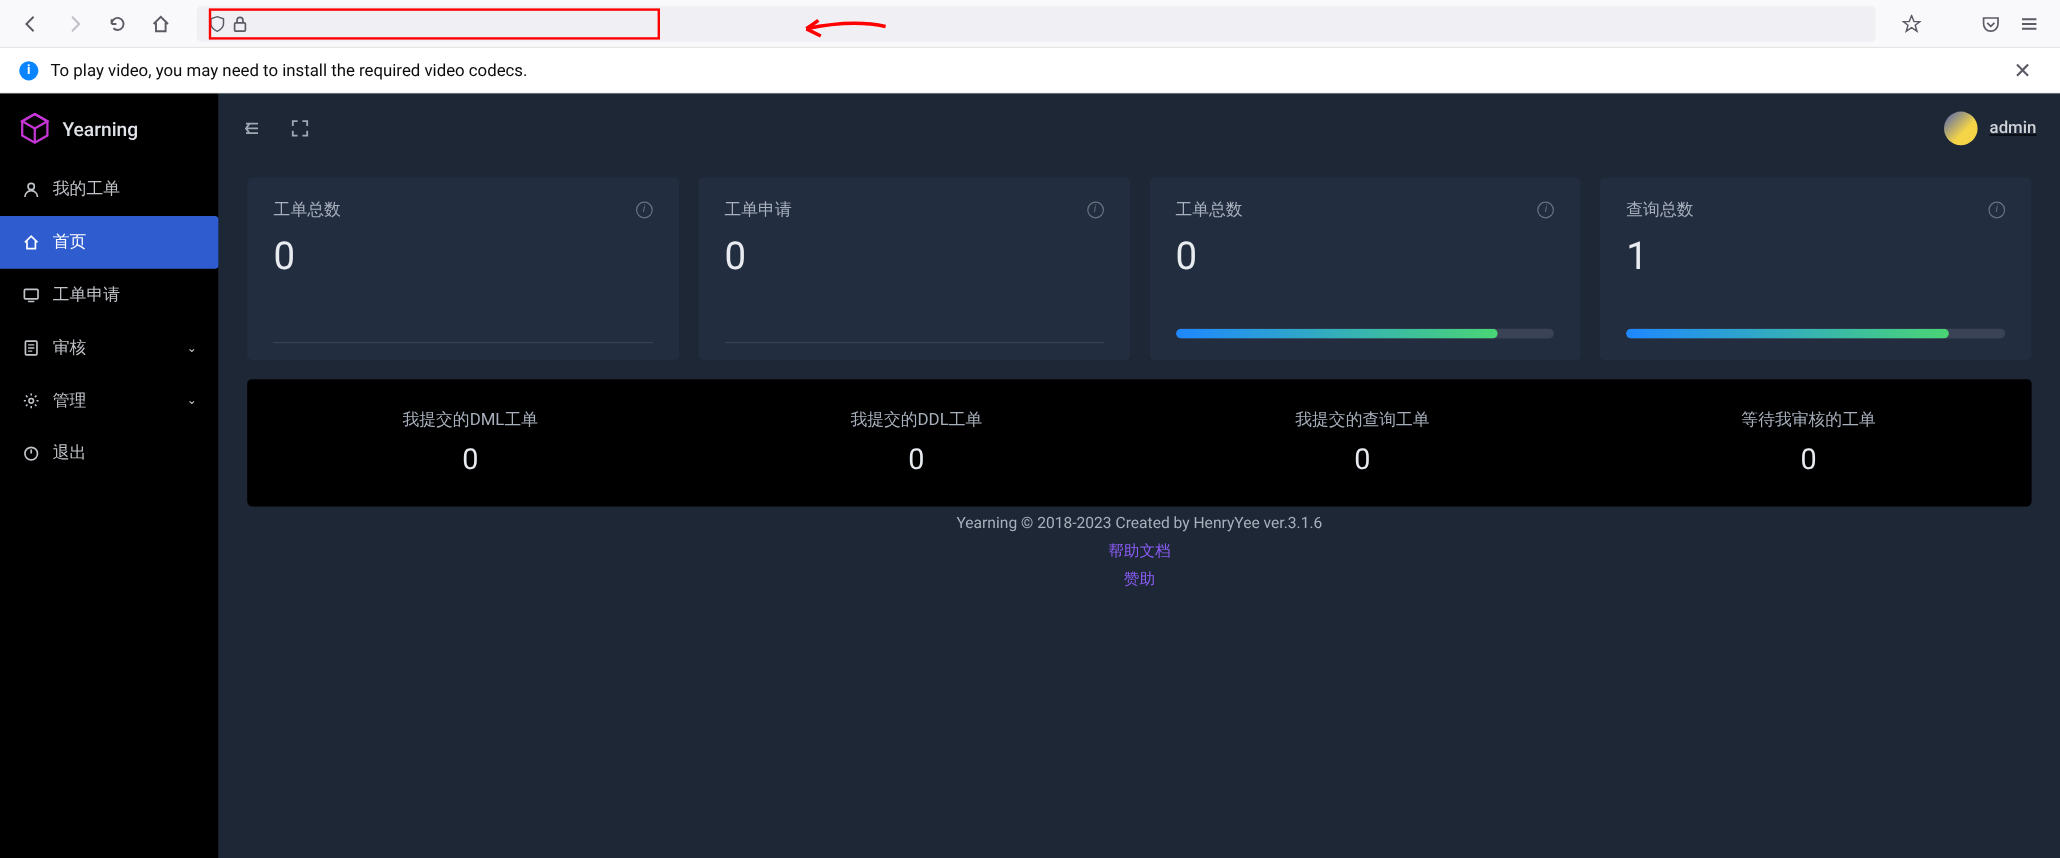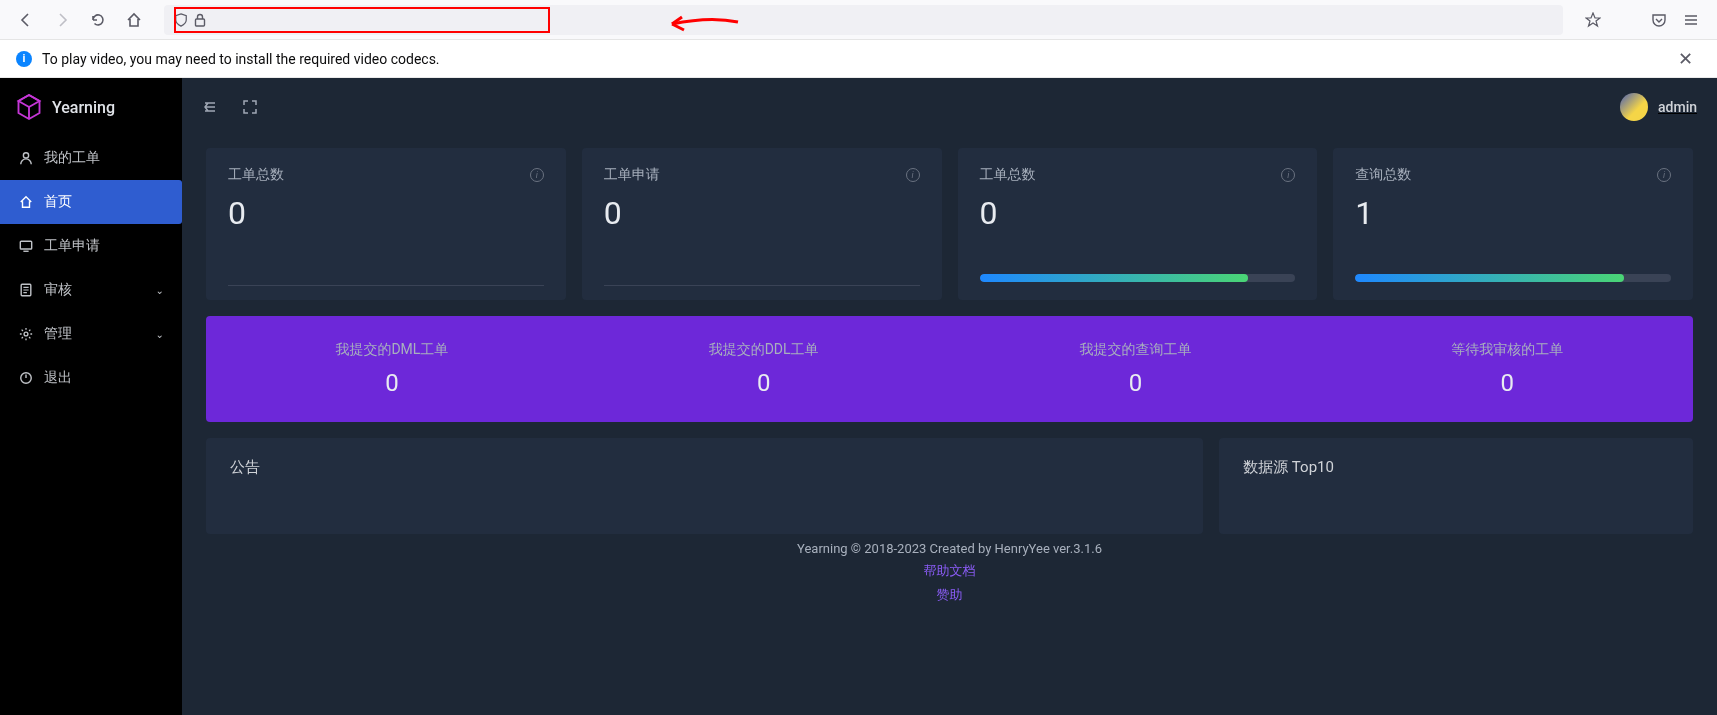--- a/index.html
+++ b/index.html
@@ -48,21 +48,21 @@
 .stat-card { background:#222d3f; border-radius:4px; padding:18px 22px 14px; height:152px; display:flex; flex-direction:column; }
 .stat-card .sc-head { display:flex; align-items:center; }
 .stat-card .sc-title { color:#a8b0bd; font-size:14px; }
 .stat-card .sc-info { margin-left:auto; width:14px; height:14px; border:1.4px solid #6a7281; border-radius:50%; color:#6a7281; font-size:9px; display:flex; align-items:center; justify-content:center; font-style:italic; }
 .stat-card .sc-value { color:#e8ebf0; font-size:32px; margin-top:10px; }
 .stat-card .sc-body { flex:1; display:flex; align-items:flex-end; }
 .stat-card .sc-line { height:1px; background:#3a4356; width:100%; }
 .progress { height:8px; border-radius:5px; background:#3a4356; margin-bottom:4px; width:100%; overflow:hidden; }
 .progress .fill { height:100%; width:85%; background:linear-gradient(90deg,#1e88ff 0%,#4ad575 100%); border-radius:5px; }
 
-.sub-row { background:#6d28d9; border-radius:4px; height:106px; display:grid; grid-template-columns:repeat(4,1fr); }
+.sub-row { background:#000000; border-radius:4px; height:106px; display:grid; grid-template-columns:repeat(4,1fr); }
 .sub-cell { display:flex; flex-direction:column; align-items:center; justify-content:center; gap:10px; }
 .sub-cell .sub-label { color:#a8b0bd; font-size:14px; }
 .sub-cell .sub-value { color:#e8ebf0; font-size:24px; }
 
 .bottom-row { display:grid; grid-template-columns:888fr 422fr; gap:16px; }
 .panel { background:#222d3f; border-radius:4px; min-height:96px; padding:20px 24px; }
 .panel .p-title { color:#d0d3d8; font-size:15px; }
 
 .footer { height:44px; display:flex; align-items:center; justify-content:center; color:#a8b0bd; font-size:13px; gap:6px;flex-direction:column; }
 .footer .link { color:#8b5cf6; cursor:pointer; }
@@ -286,28 +286,20 @@
         <div class="sub-cell">
           <span class="sub-label">我提交的查询工单</span>
           <span class="sub-value">0</span>
         </div>
         <div class="sub-cell">
           <span class="sub-label">等待我审核的工单</span>
           <span class="sub-value">0</span>
         </div>
       </div>
 
-      <div class="bottom-row">
-        <div class="panel">
-          <div class="p-title">公告</div>
-        </div>
-        <div class="panel">
-          <div class="p-title">数据源 Top10</div>
-        </div>
-      </div>
 
       <div class="footer">
         <span>Yearning © 2018-2023 Created by HenryYee ver.3.1.6</span>
         <span class="link">帮助文档</span>
         <span class="link">赞助</span>
       </div>
     </div>
   </div>
 </div>
 

